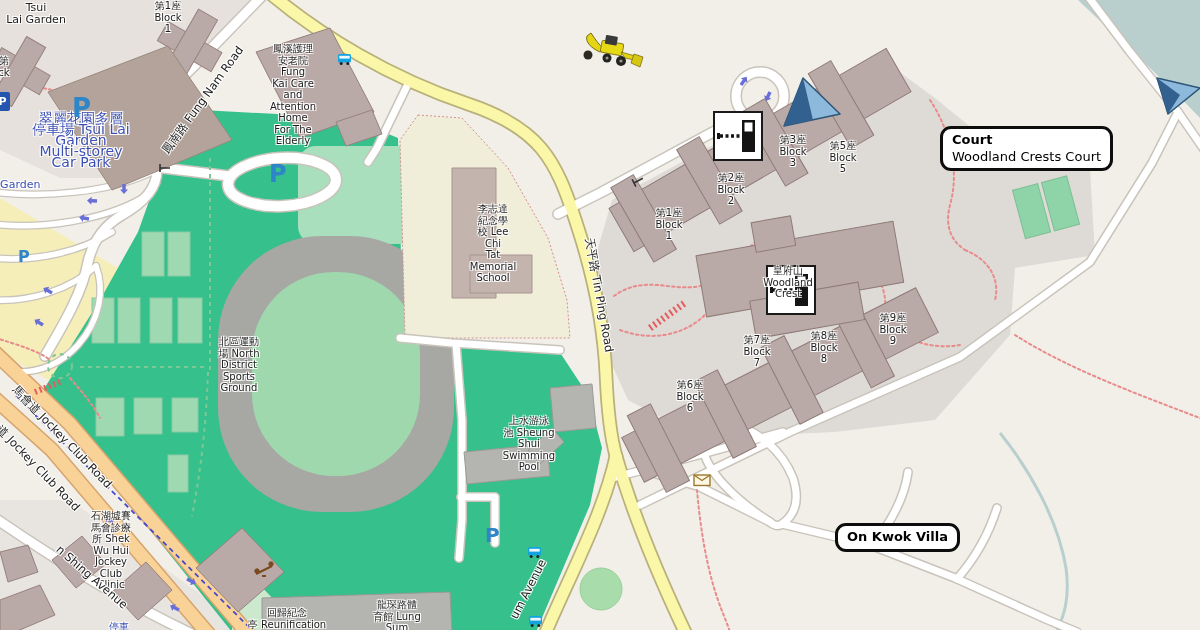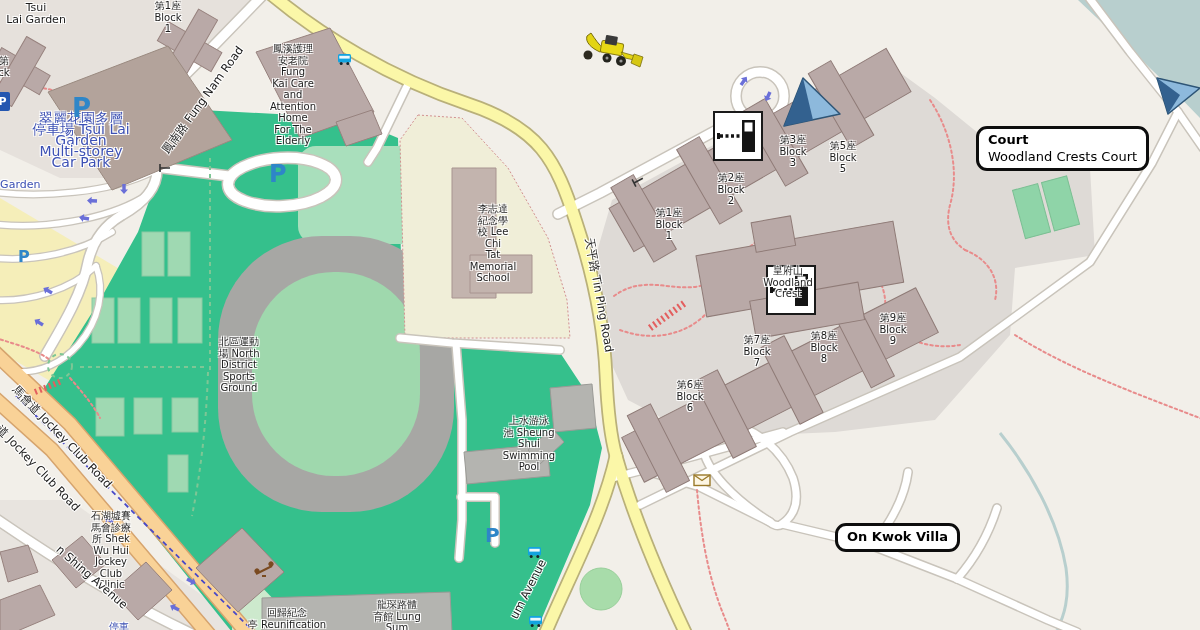--- a/index.html
+++ b/index.html
@@ -448,21 +448,21 @@
 <div class="rlbl" style="--r:46deg;left:30px;top:460px;">馬會道 Jockey Club Road</div>
 <div class="rlbl" style="--r:41deg;left:92px;top:577px;">n Shing Avenue</div>
 <div class="rlbl" style="--r:-63deg;left:528px;top:589px;">um Avenue</div>
 
 <div class="Pmark" style="left:72px;top:95px;font-size:26px;">P</div>
 <div class="Pmark" style="left:18px;top:249px;font-size:16px;">P</div>
 <div class="Pmark" style="left:269px;top:162px;font-size:24px;">P</div>
 <div class="Pmark" style="left:485px;top:525px;font-size:20px;">P</div>
 <div class="psign" style="left:-5px;top:92px;">P</div>
 
-<div class="callout" style="left:976px;top:126px;">
+<div class="callout" style="left:940px;top:126px;">
   <span class="t">Court</span>
   <span class="s">Woodland Crests Court</span>
 </div>
 <div class="callout" style="left:835px;top:523px;">
   <span class="t">On Kwok Villa</span>
 </div>
 
 </div>
 
 </body></html>

